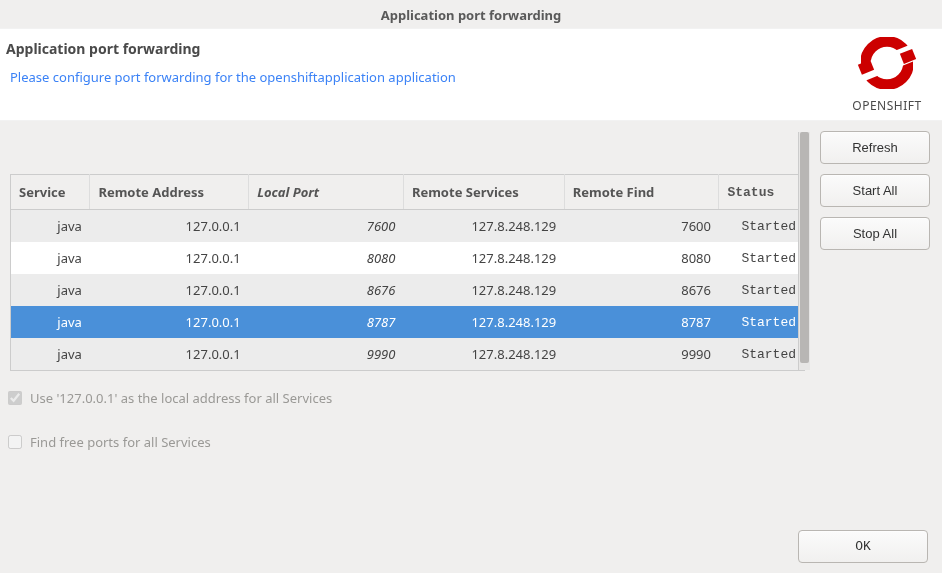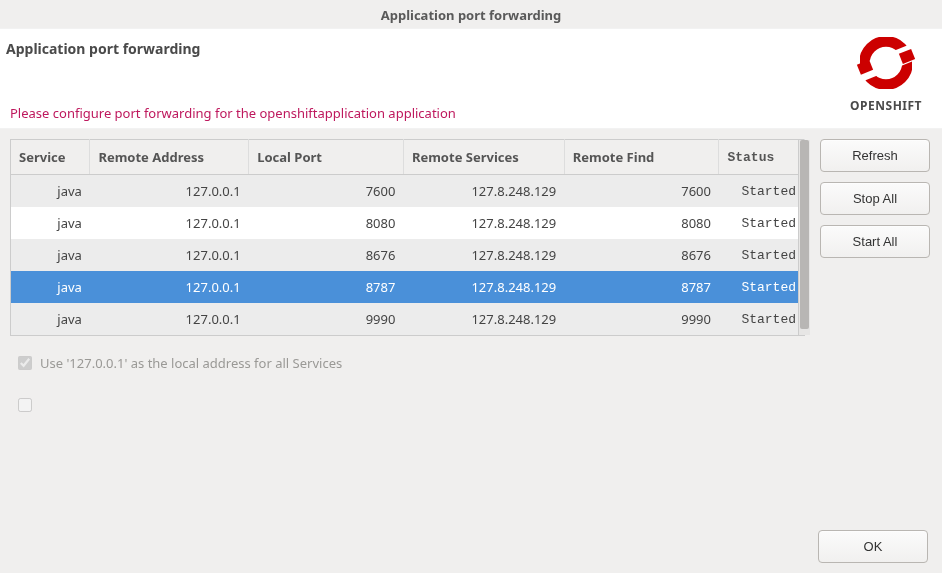--- a/index.html
+++ b/index.html
@@ -32,48 +32,48 @@
     }
     .header-text { padding-top: 6px; }
     .section-title {
       font-weight: 700;
       color: #4a4a4a;
       font-size: 14px;
       padding-bottom: 10px;
     }
     .section-desc {
       font-size: 13px;
-      color: #be185d;
+      color: #3b82f6;
       padding-left: 4px;
-      margin-top: 36px;
     }
     .brand { text-align: center; margin-right: 10px; }
     .brand-logo {
       width: 70px; height: 60px; margin: 0 auto 4px;
       position: relative;
     }
     .brand-text {
-      font-weight: 700; font-size: 12px; color: #4a4a4a; letter-spacing: 0.5px;
+      font-weight: 400; font-size: 12px; color: #4a4a4a; letter-spacing: 0.5px;
     }
     .body-area {
       display: flex;
       align-items: flex-start;
       gap: 10px;
       padding: 10px 10px 4px 10px;
     }
     .table-wrap {
       position: relative;
       width: 800px;
     }
     table {
       border-collapse: collapse;
       width: 795px;
       border: 1px solid #ccc;
       font-size: 13px;
       table-layout: fixed;
+      margin-top: 43px;
     }
     thead th {
       text-align: left;
       background: #f0efee;
       font-weight: 700;
       color: #555;
       padding: 8px 8px;
       border-right: 1px solid #ddd;
       border-bottom: 1px solid #ccc;
     }
@@ -103,36 +103,36 @@
       border: 1px solid #b9b6b2;
       border-radius: 4px;
       padding: 8px 10px;
       text-align: center;
       font-size: 13px;
       color: #333;
       cursor: pointer;
       box-shadow: 0 1px 0 rgba(255,255,255,0.6) inset;
     }
     .checks {
-      padding: 14px 6px 0 18px;
+      padding: 14px 6px 0 8px;
       display: flex; flex-direction: column; gap: 26px;
     }
     .check-row { display: flex; align-items: center; gap: 8px; color: #9a9996; }
     .check-row input[type="checkbox"] {
       width: 14px; height: 14px;
     }
     .check-row.disabled { color: #9a9996; }
     .footer {
       position: absolute; bottom: 10px; right: 14px;
     }
-    .ok-btn { width: 110px; }
+    .ok-btn { width: 130px; font-family: Liberation Mono, monospace; }
     
     th.c-service, td.c-service { width: 78px; }
     th.c-laddr,   td.c-laddr   { width: 156px; }
-    th.c-lport,   td.c-lport   { width: 152px; }
+    th.c-lport,   td.c-lport   { width: 152px; font-style: italic; }
     th.c-raddr,   td.c-raddr   { width: 158px; }
     th.c-rport,   td.c-rport   { width: 152px; }
     th.c-status,  td.c-status  { width: 84px; font-family: Liberation Mono, monospace; }
   </style>
 </head>
 <body>
 
 <div class="titlebar">Application port forwarding</div>
 
 <div class="header-area">
@@ -214,30 +214,31 @@
           </tr>
         </tbody>
     </table>
     <div class="vscroll">
       <div class="vscroll-thumb"></div>
     </div>
   </div>
 
   <div class="side-buttons">
     <button class="btn">Refresh</button>
+    <button class="btn">Start All</button>
     <button class="btn">Stop All</button>
-    <button class="btn">Start All</button>
   </div>
 </div>
 
 <div class="checks">
   <label class="check-row disabled">
     <input type="checkbox" id="chk-use-local" disabled="" checked="" style="">
     <span>Use '127.0.0.1' as the local address for all Services</span>
   </label>
   <label class="check-row disabled">
     <input type="checkbox" id="chk-free-ports" disabled="" style="">
+    <span>Find free ports for all Services</span>
   </label>
 </div>
 
 <div class="footer">
   <button class="btn ok-btn">OK</button>
 </div>
 
 </body></html>

